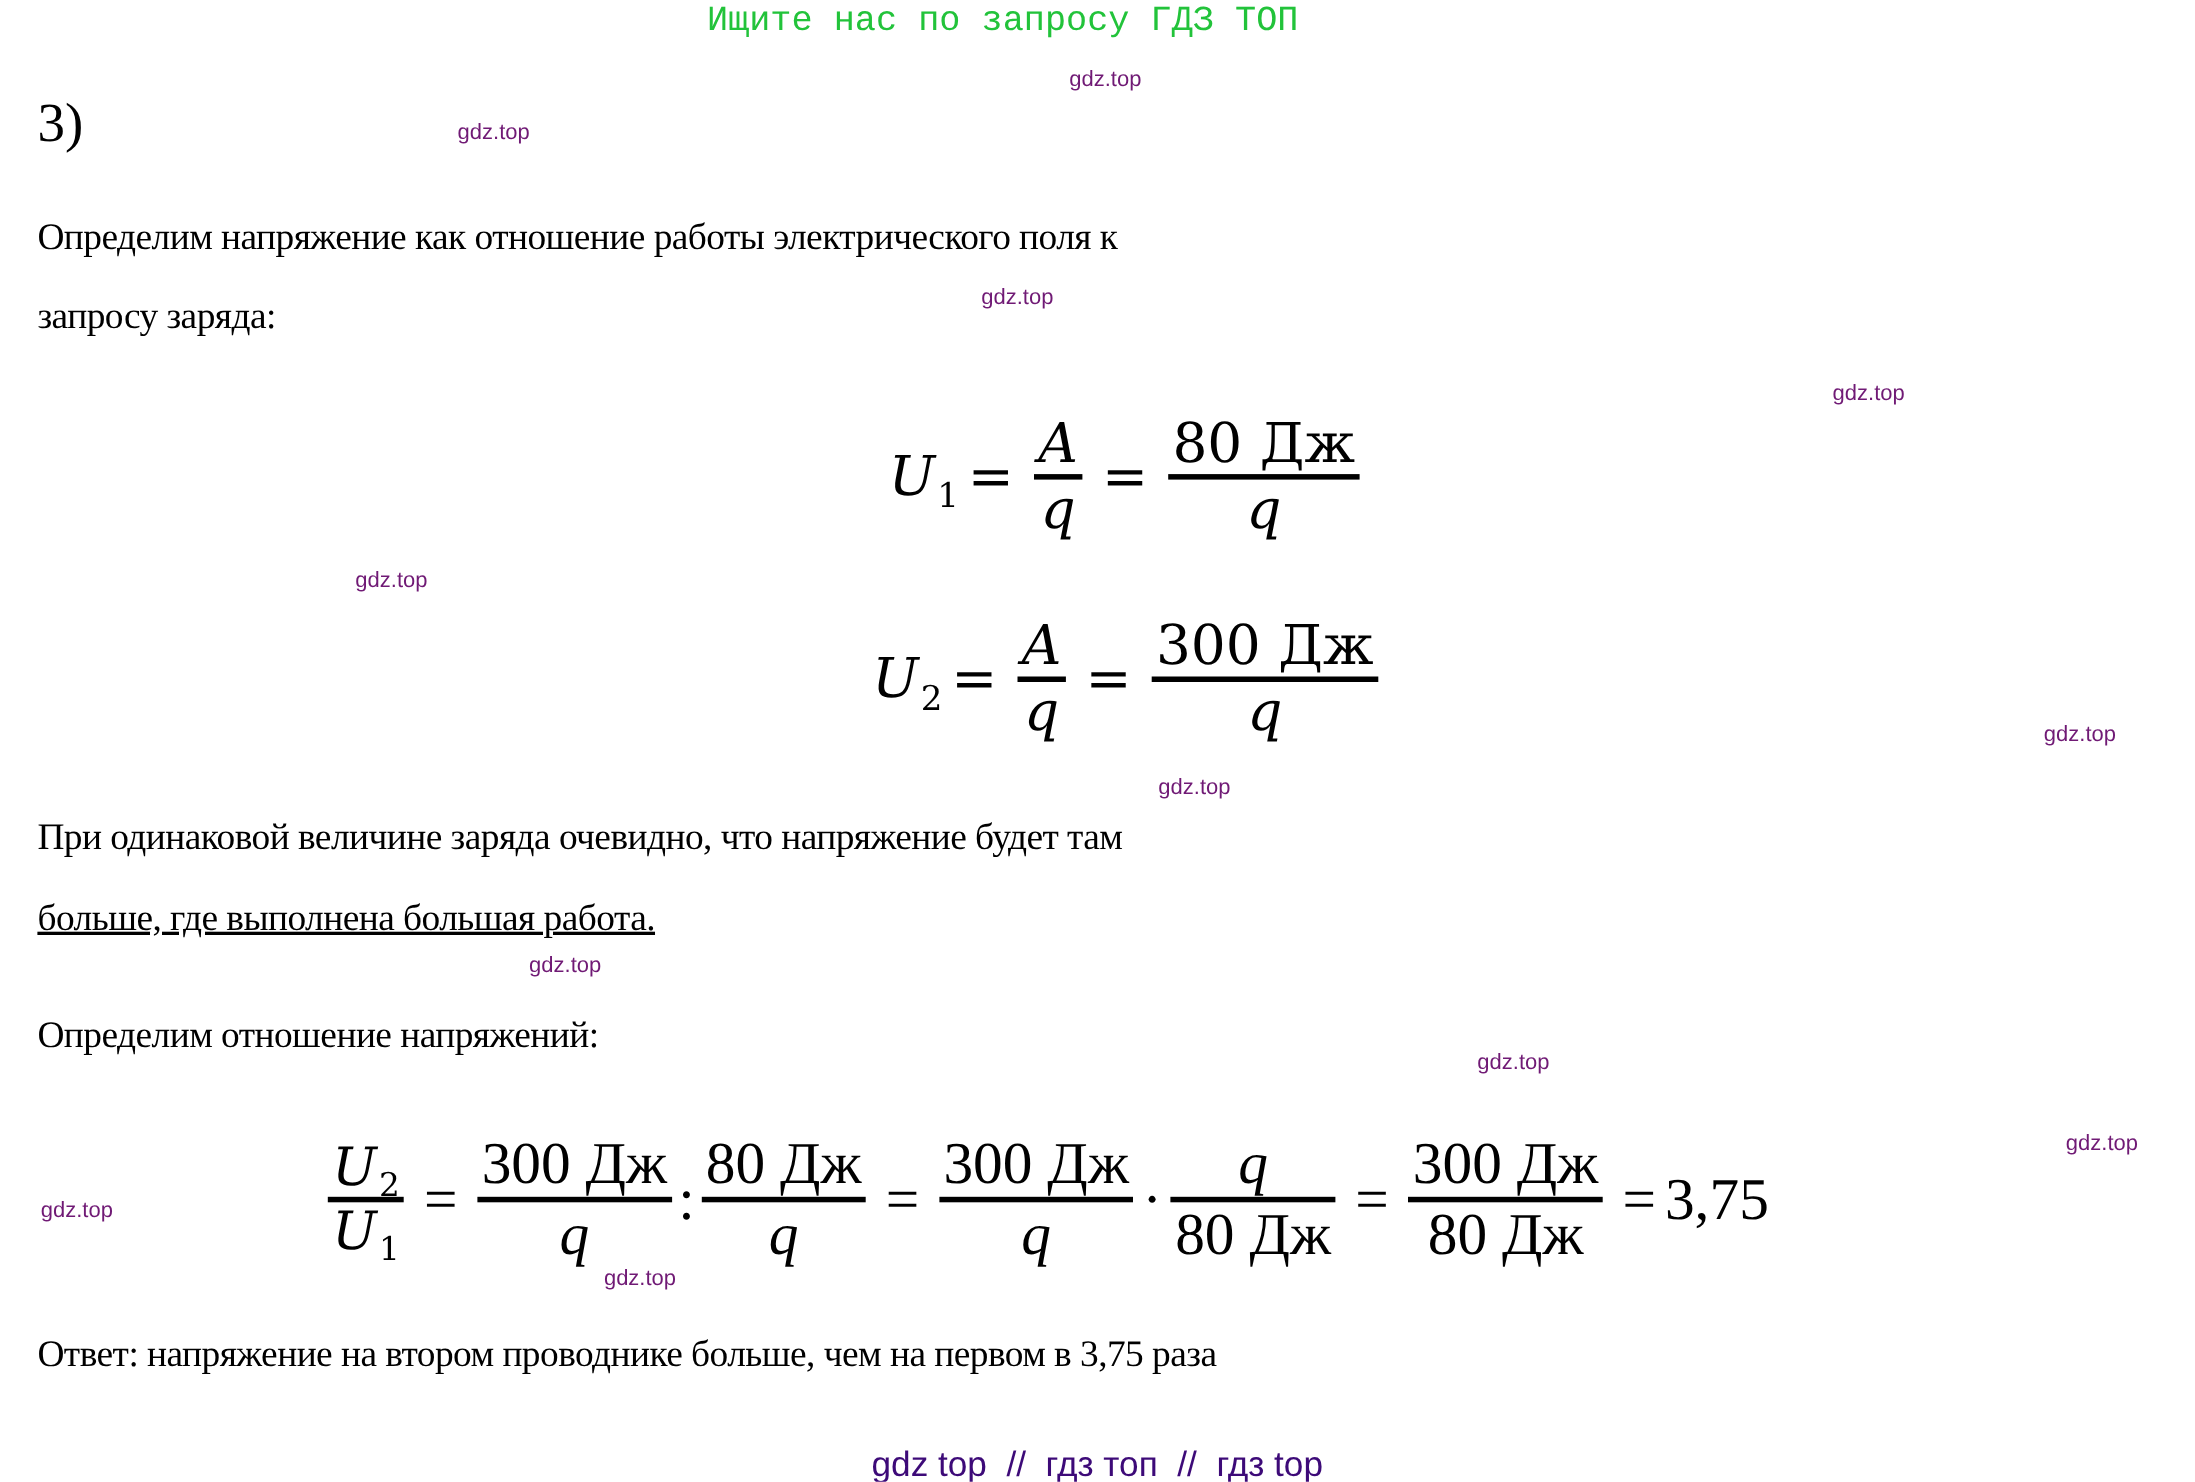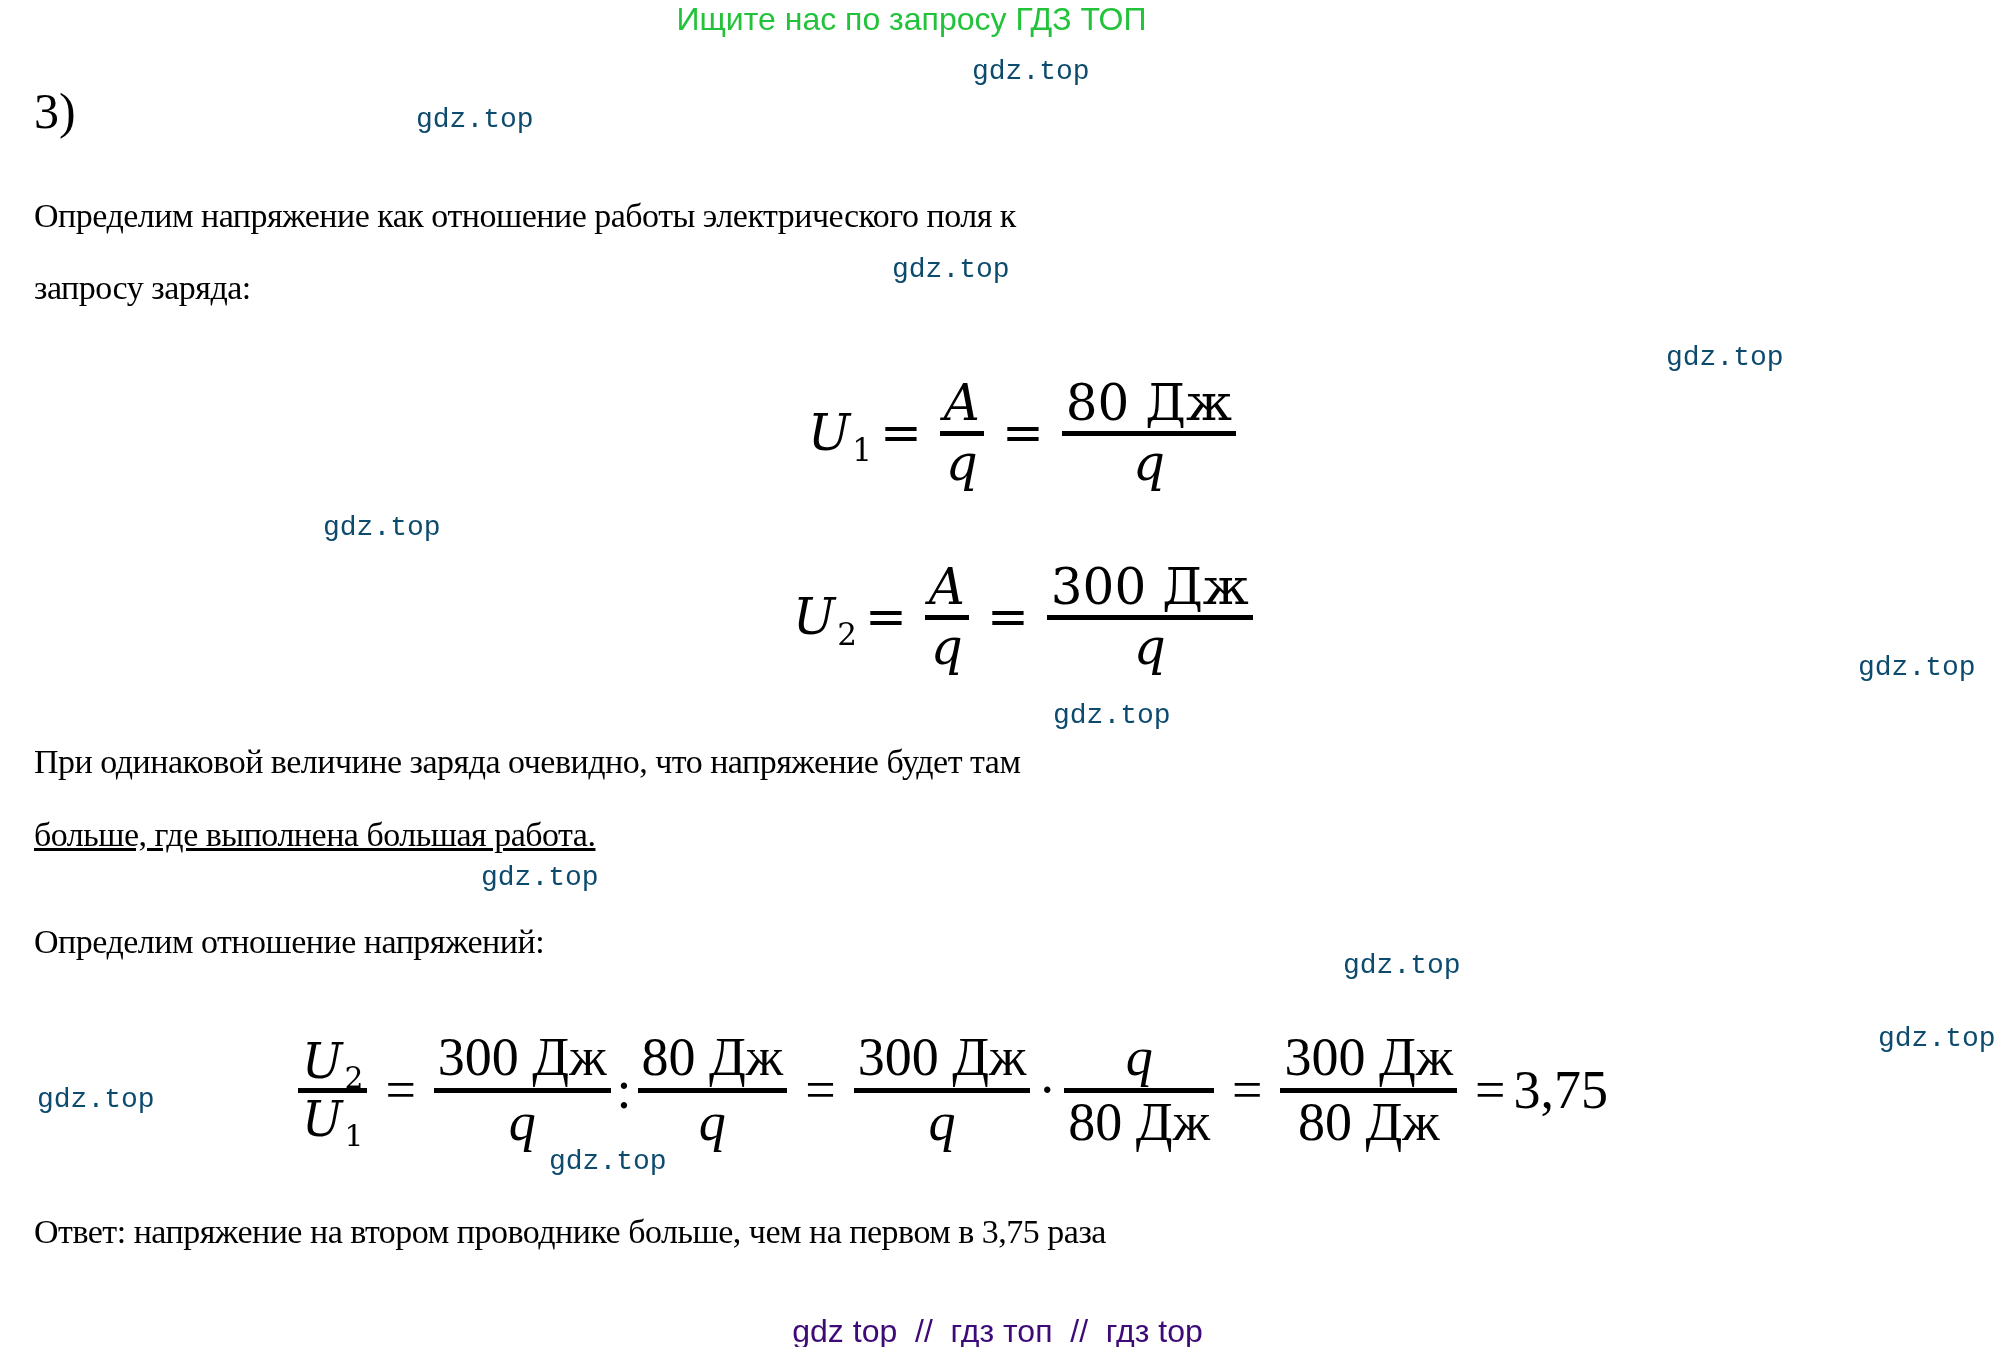--- a/index.html
+++ b/index.html
@@ -1,19 +1,19 @@
 <!DOCTYPE html>
 <html><head>
 <meta charset="utf-8">
 <style>
   html, body { margin:0; padding:0; background:#ffffff; }
   body { width:1995px; height:1347px; position:relative; overflow:hidden; }
   .abs { position:absolute; white-space:nowrap; }
-  .banner { left:0; width:1823px; top:0; text-align:center; font-family:Liberation Sans, sans-serif; font-size:32px; line-height:38px; }
-  .wm { font-family:Liberation Mono, monospace; font-size:28px; color:#0c4a6e; line-height:32px; }
+  .banner { left:0; width:1823px; top:0; text-align:center; font-family:Liberation Mono, monospace; font-size:32px; line-height:38px; }
+  .wm { font-family:Liberation Sans, sans-serif; font-size:20px; color:#701a75; line-height:32px; }
   .serif { font-family:"Liberation Serif", serif; color:#000; }
   .body-text { font-size:34px; line-height:60px; letter-spacing:-0.5px; }
   .num { font-size:50px; }
   .math { font-family:"DejaVu Serif", serif; color:#000; display:flex; align-items:center; }
   .math.eq-small { font-size:50px; }
   .math.eq-big { font-family:"Liberation Serif", serif; font-size:54px; }
   .frac { display:inline-flex; flex-direction:column; align-items:center; margin:0 10px; }
   .frac .n, .frac .d { padding:0 4px; line-height:1.1; }
   .frac .bar { align-self:stretch; height:5px; background:#000; }
   .it { font-style:italic; }

